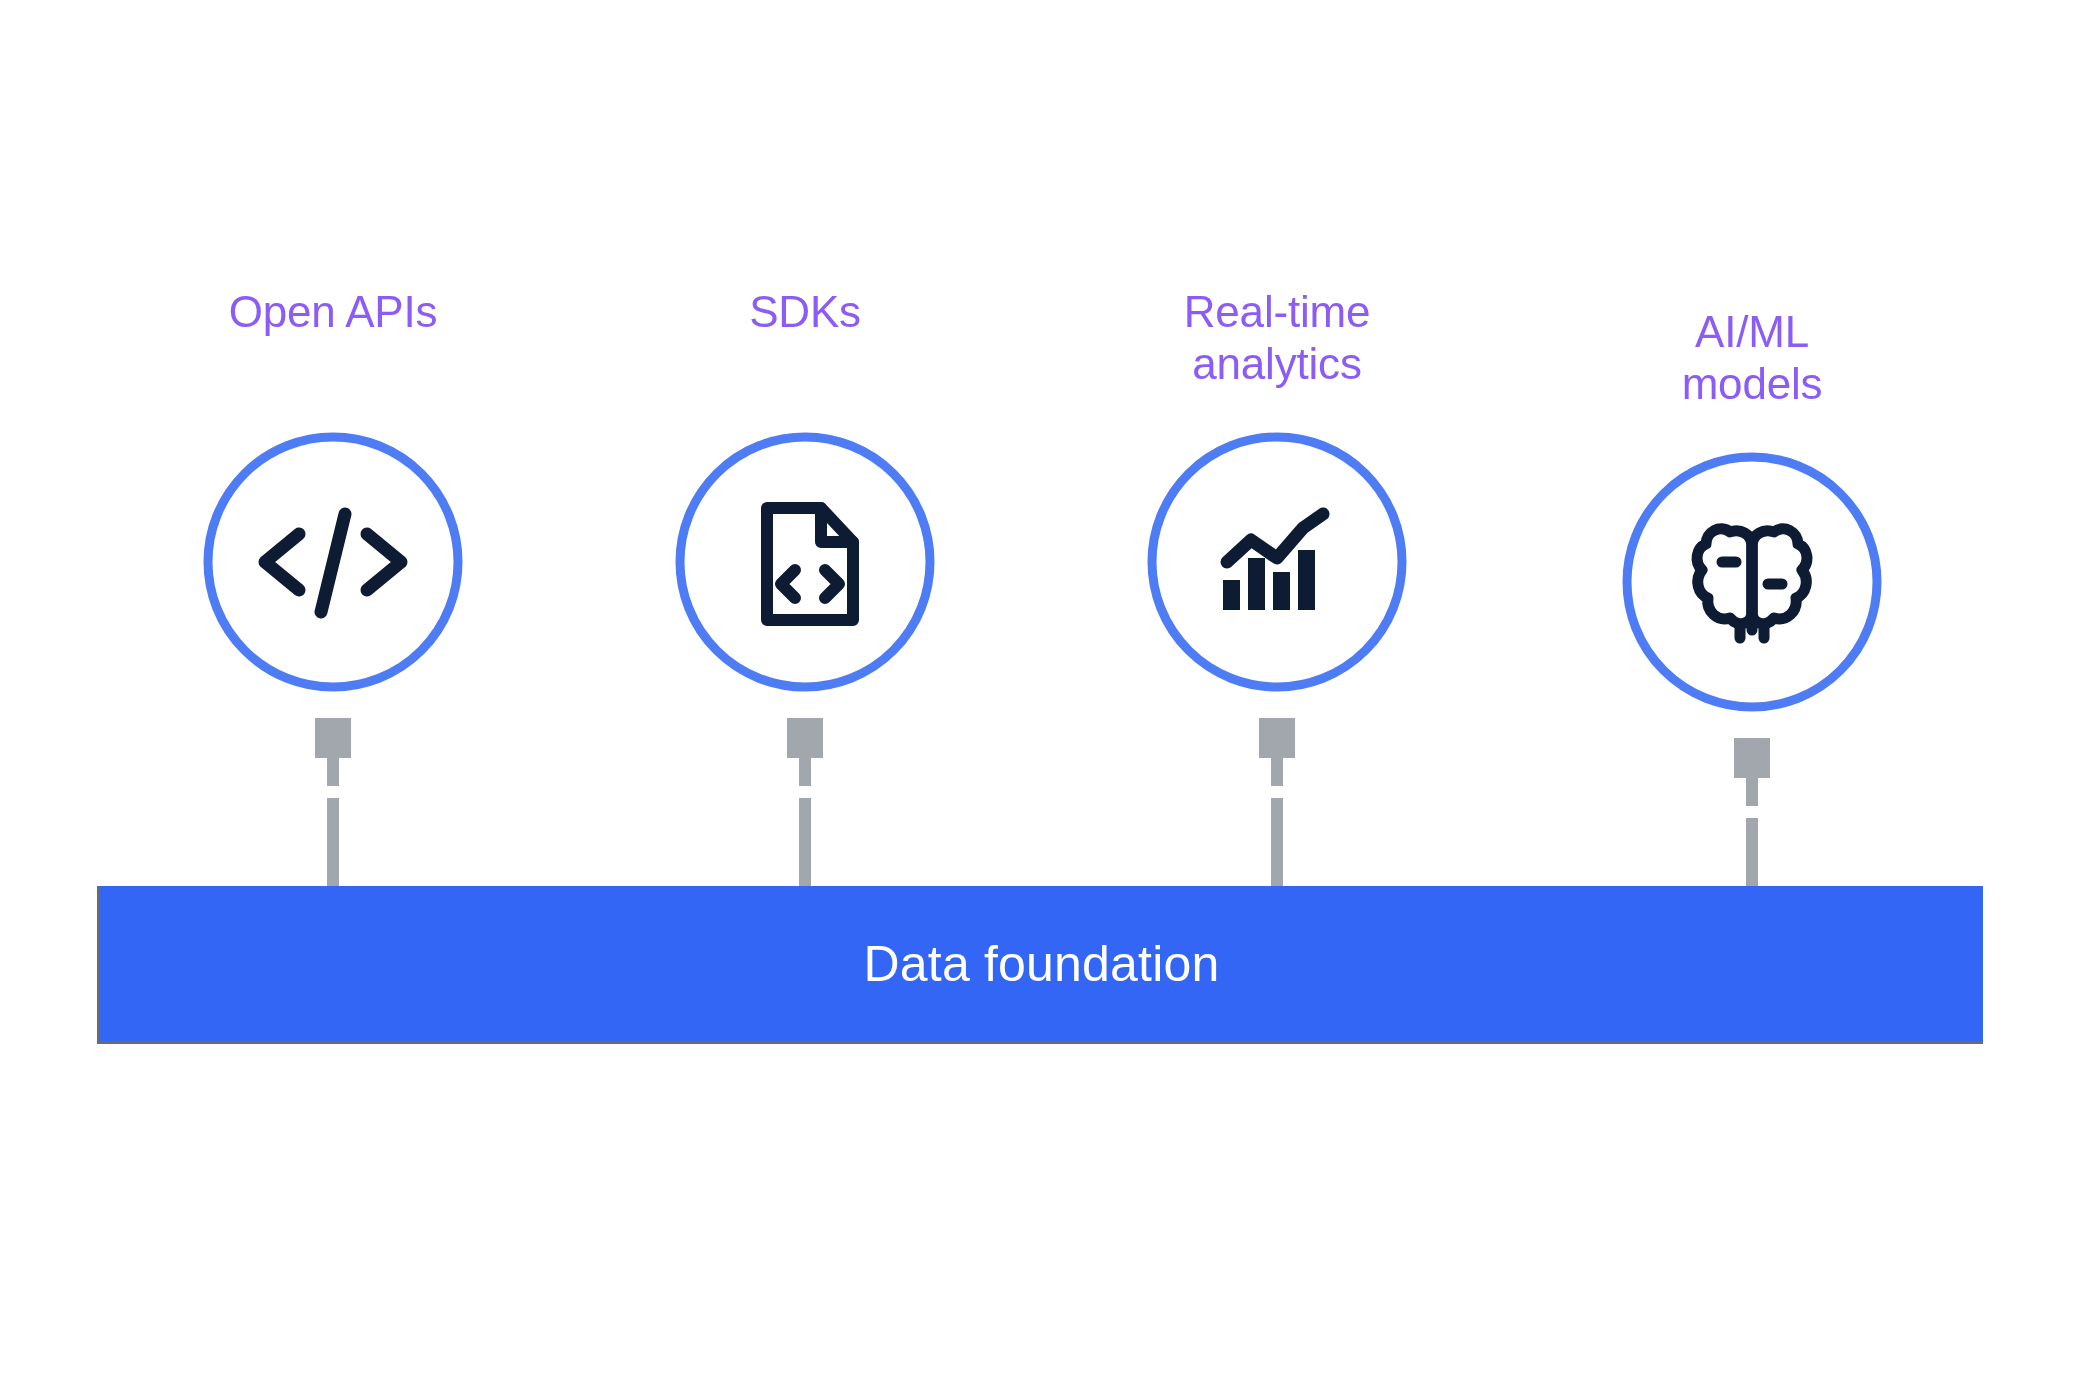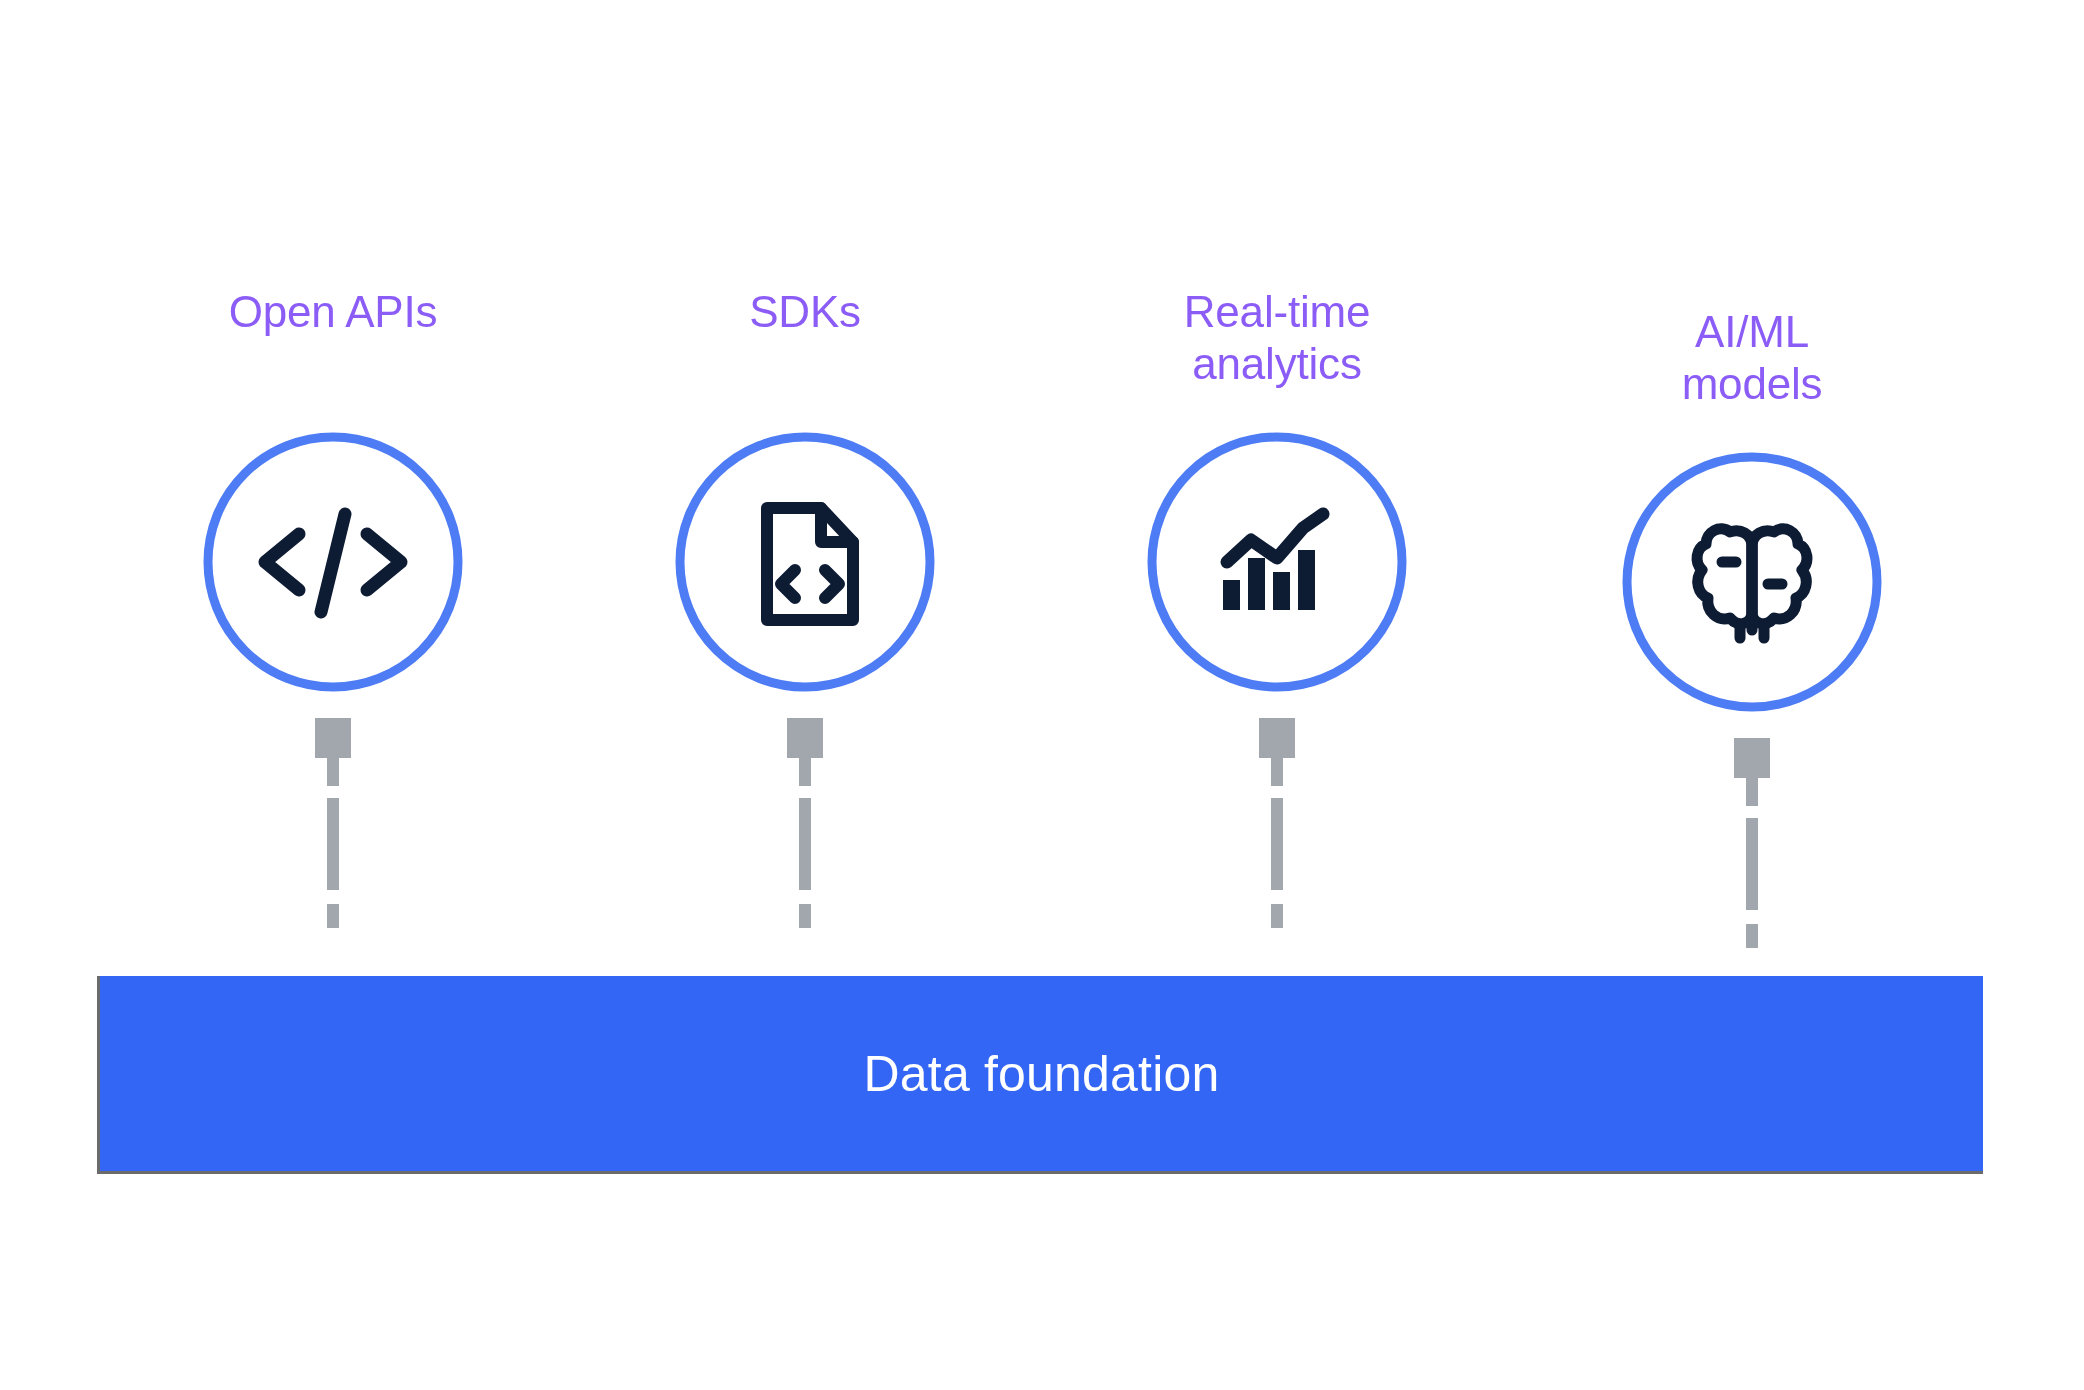--- a/index.html
+++ b/index.html
@@ -67,23 +67,23 @@
     position: absolute;
     left: -32px;
     top: 0;
     display: block;
   }
 
   
   #foundation-bar {
     position: absolute;
     left: 97px;
-    top: 976px;
+    top: 886px;
     width: 1886px;
-    height: 198px;
+    height: 158px;
     background: #3366f5;
     border-left: 3px solid #6b6b6b;
     border-bottom: 3px solid #6b6b6b;
     box-sizing: border-box;
     display: flex;
     align-items: center;
     justify-content: center;
   }
   #foundation-label {
     color: #ffffff;

